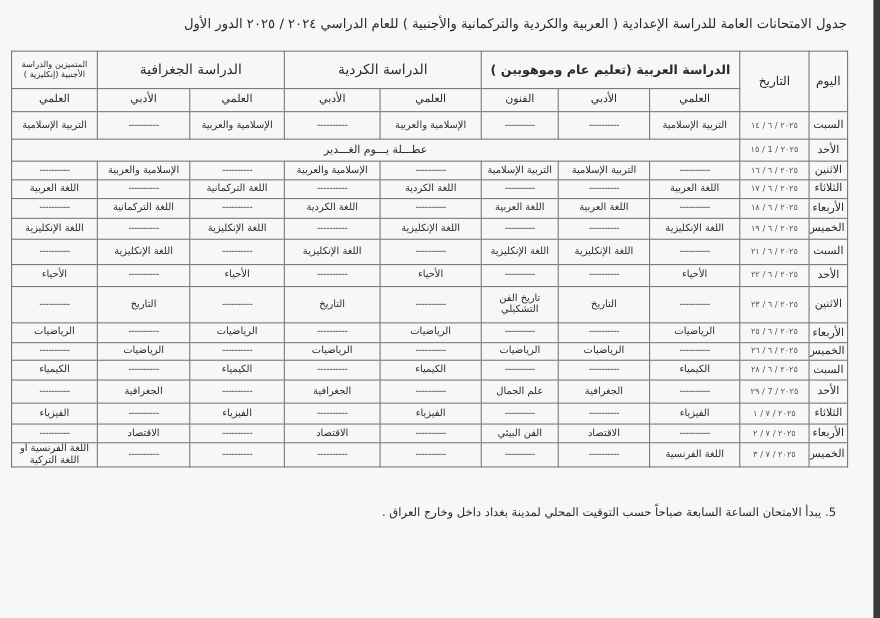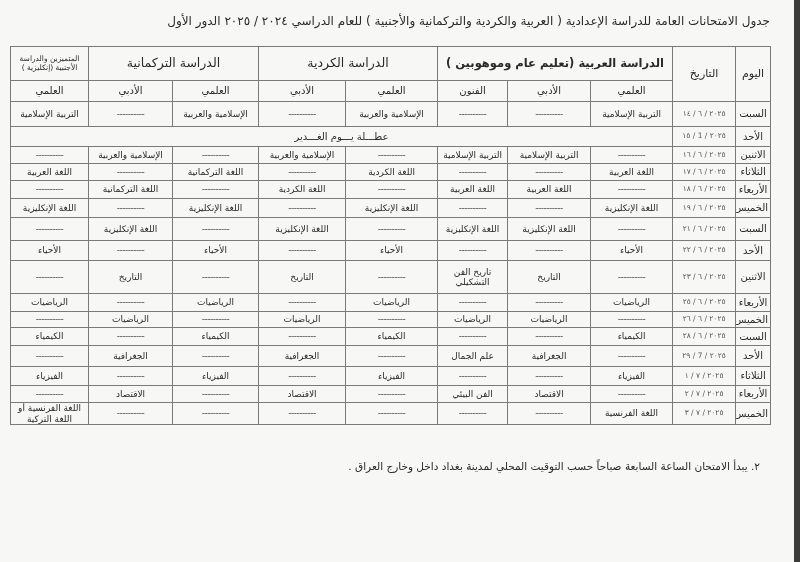--- a/index.html
+++ b/index.html
@@ -54,21 +54,21 @@
     <col style="width:86px">
       <col style="width:84px">
     <col style="width:78px">
   </colgroup>
   <thead>
     <tr class="sec-head-row">
       <td rowspan="2" class="sec-head" style="font-size:11px">اليوم</td>
       <td rowspan="2" class="sec-head" style="font-size:11px">التاريخ</td>
       <td colspan="3" class="sec-head arabic">الدراسة العربية (تعليم عام وموهوبين )</td>
       <td colspan="2" class="sec-head">الدراسة الكردية</td>
-      <td colspan="2" class="sec-head">الدراسة التركمانية</td>
+      <td colspan="2" class="sec-head">الدراسة الجغرافية</td>
       <td class="sec-head gifted-head">المتميزين والدراسة الأجنبية (إنكليزية )</td>
     </tr>
     <tr class="sub-head">
       <td>العلمي</td>
       <td>الأدبي</td>
       <td>الفنون</td>
       <td>العلمي</td>
       <td>الأدبي</td>
       <td>العلمي</td>
       <td>الأدبي</td>
@@ -258,14 +258,14 @@
         <td class="dash">----------</td>
         <td class="dash">----------</td>
         <td class="dash">----------</td>
         <td class="dash">----------</td>
         <td>اللغة الفرنسية أو اللغة التركية</td>
       </tr>
     </tbody>
 </table>
 
 <div class="notes">
-  <div class="item">٢. يبدأ الامتحان الساعة السابعة صباحاً حسب التوقيت المحلي لمدينة بغداد داخل وخارج العراق .</div>
+  <div class="item">5. يبدأ الامتحان الساعة السابعة صباحاً حسب التوقيت المحلي لمدينة بغداد داخل وخارج العراق .</div>
 </div>
 
 </body></html>

